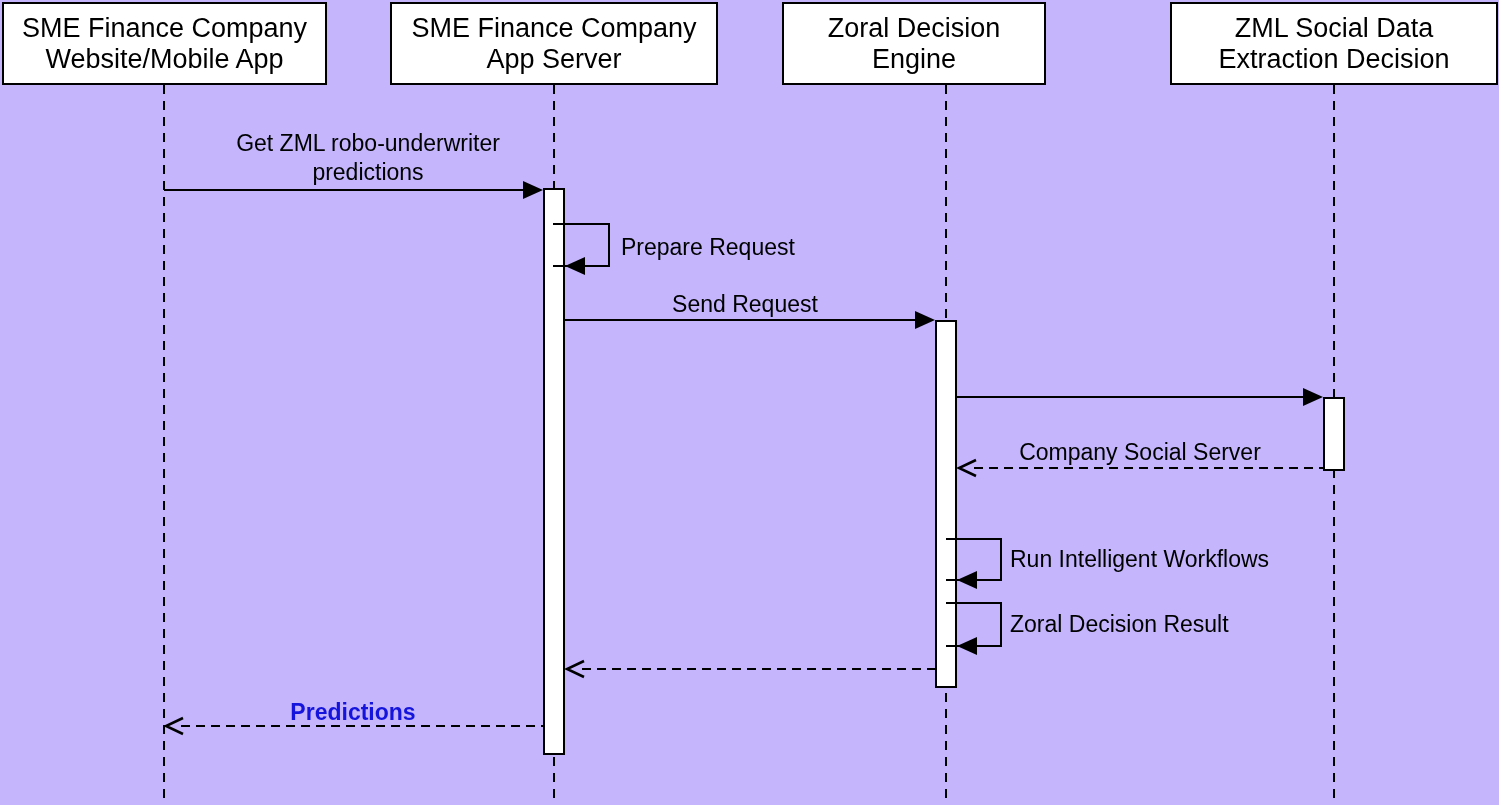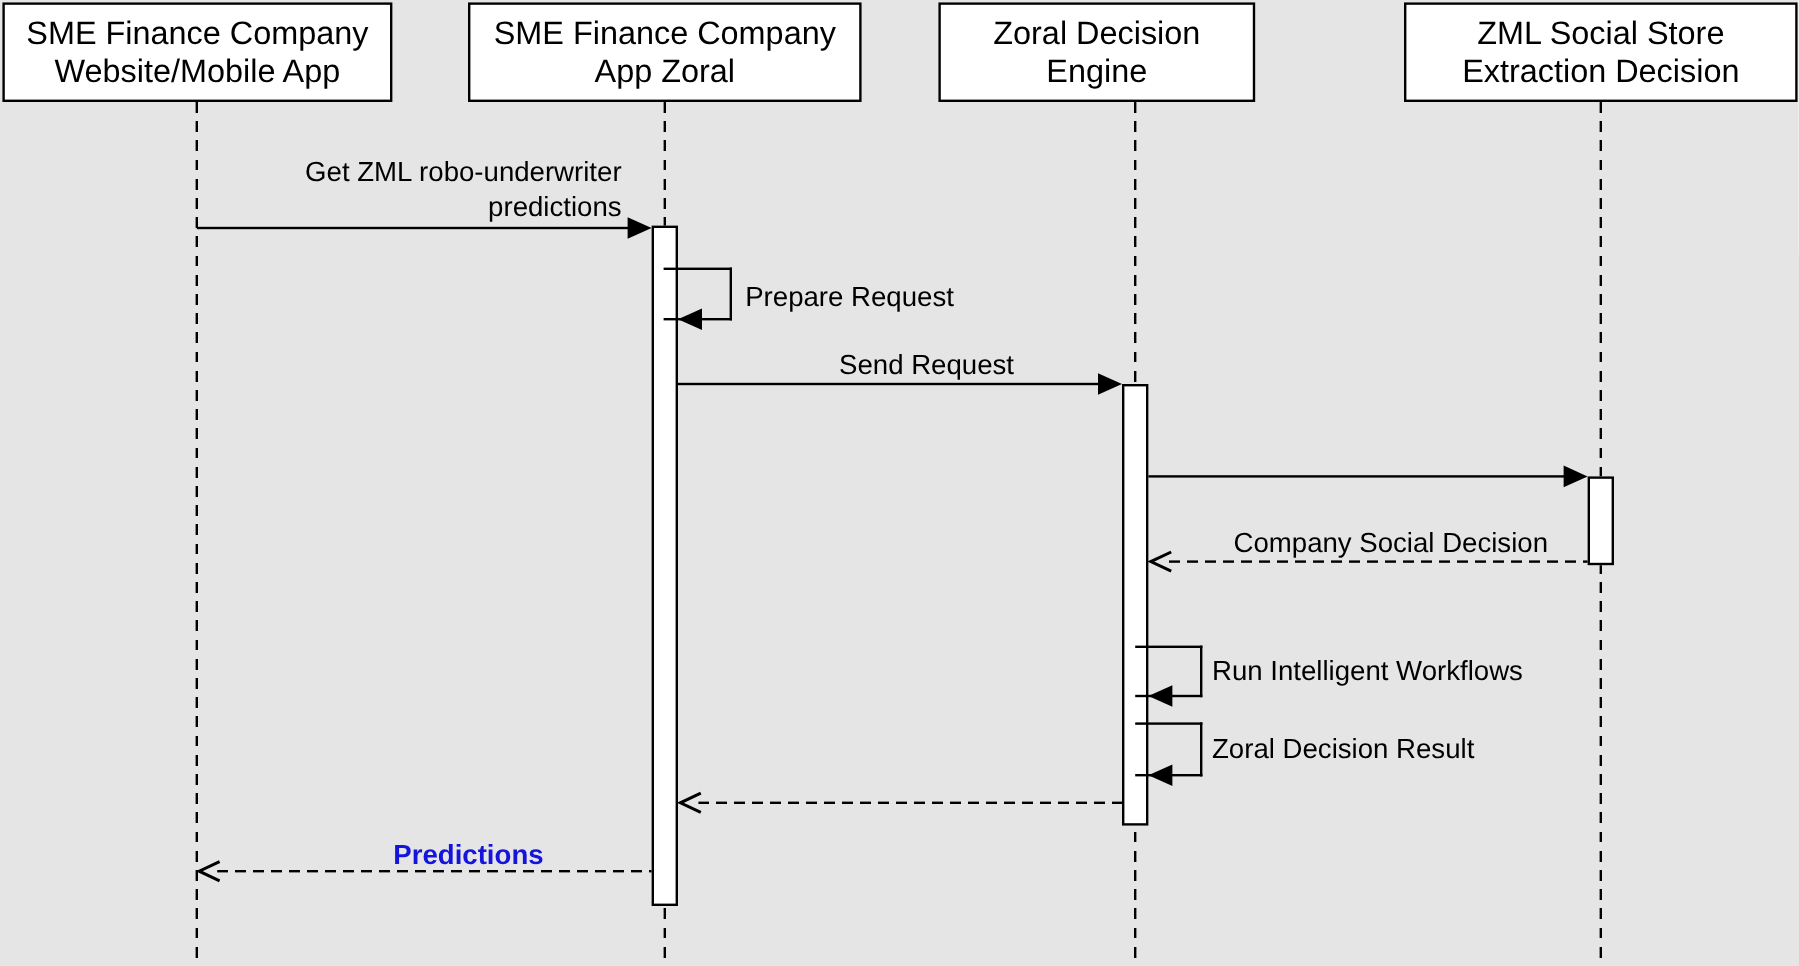--- a/index.html
+++ b/index.html
@@ -1,19 +1,19 @@
 <!DOCTYPE html>
 <html><head>
 <meta charset="utf-8">
 <style>
   html,body{margin:0;padding:0;background:#ffffff;}
   #canvas{
     position:relative;
     width:1499px;height:805px;
-    background:#e5e5e5;
+    background:#c4b5fd;
     font-family:"Liberation Sans", sans-serif;
     color:#000;
     overflow:hidden;
   }
   
   .pbox{
     position:absolute;top:2px;height:83px;
     background:#fff;border:2px solid #000;
     box-sizing:border-box;
     display:flex;flex-direction:column;justify-content:center;align-items:center;
@@ -49,46 +49,46 @@
   .loop{
     position:absolute;z-index:3;box-sizing:border-box;
     border-top:2px solid #000;border-right:2px solid #000;border-bottom:2px solid #000;
     background:transparent;
   }
   
   .mlabel{
     position:absolute;z-index:5;
     font-size:23px;line-height:29px;white-space:nowrap;
   }
-  .mlabel.center{text-align:right;}
+  .mlabel.center{text-align:center;}
   .blue-bold{font-weight:bold;}
 </style>
 </head>
 <body>
 
 <div id="canvas">
 
   <div class="lifeline" style="left:163px"></div>
   <div class="lifeline" style="left:553px"></div>
   <div class="lifeline" style="left:945px"></div>
   <div class="lifeline" style="left:1333px"></div>
 
   <div class="pbox" style="left:2px;width:325px">
     <div>SME Finance Company</div>
     <div>Website/Mobile App</div>
   </div>
   <div class="pbox" style="left:390px;width:328px">
     <div>SME Finance Company</div>
-    <div>App Zoral</div>
+    <div>App Server</div>
   </div>
   <div class="pbox" style="left:782px;width:264px">
     <div>Zoral Decision Engine</div>
   </div>
   <div class="pbox" style="left:1170px;width:328px">
-    <div>ZML Social Store</div>
+    <div>ZML Social Data</div>
     <div>Extraction Decision</div>
   </div>
 
   <div class="bar" style="left:543px;top:188px;height:567px"></div>
   <div class="bar" style="left:935px;top:320px;height:368px"></div>
   <div class="bar" style="left:1323px;top:397px;height:74px"></div>
 
   <div class="mlabel center" style="left:218px;top:129px;width:300px">
     <div>Get ZML robo-underwriter</div>
     <div>predictions</div>
@@ -100,21 +100,21 @@
   <div class="tri-l" style="left:565px;top:257px"></div>
   <div class="mlabel" style="left:621px;top:233px">Prepare Request</div>
 
   <div class="mlabel center" style="left:645px;top:290px;width:200px">Send Request</div>
   <div class="hline" style="left:565px;top:319px;width:352px"></div>
   <div class="tri-r" style="left:915px;top:311px"></div>
 
   <div class="hline" style="left:957px;top:396px;width:348px"></div>
   <div class="tri-r" style="left:1303px;top:388px"></div>
 
-  <div class="mlabel center" style="left:990px;top:438px;width:300px">Company Social Decision</div>
+  <div class="mlabel center" style="left:990px;top:438px;width:300px">Company Social Server</div>
   <div class="dline" style="left:974px;top:467px;width:349px"></div>
   <div class="chev" style="left:956px;top:458px">
     <svg width="22" height="20">
         <path d="M20 2 L3 10 L20 18" stroke="#000" stroke-width="2.5" fill="none"></path>
       </svg>
   </div>
 
   <div class="loop" style="left:946px;top:538px;width:56px;height:43px"></div>
   <div class="tri-l" style="left:957px;top:571px"></div>
   <div class="mlabel" style="left:1010px;top:545px">Run Intelligent Workflows</div>

